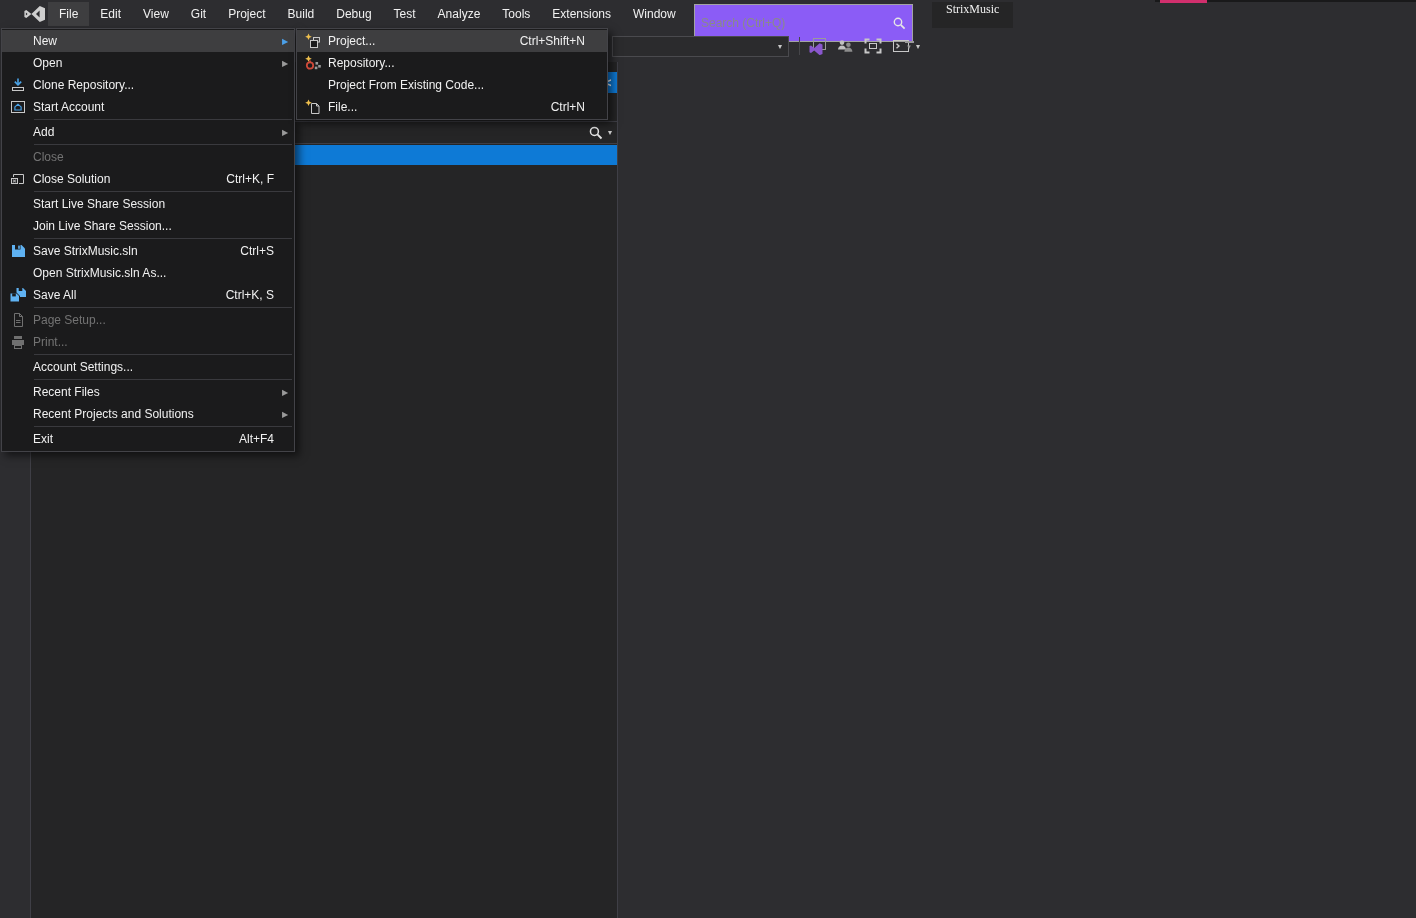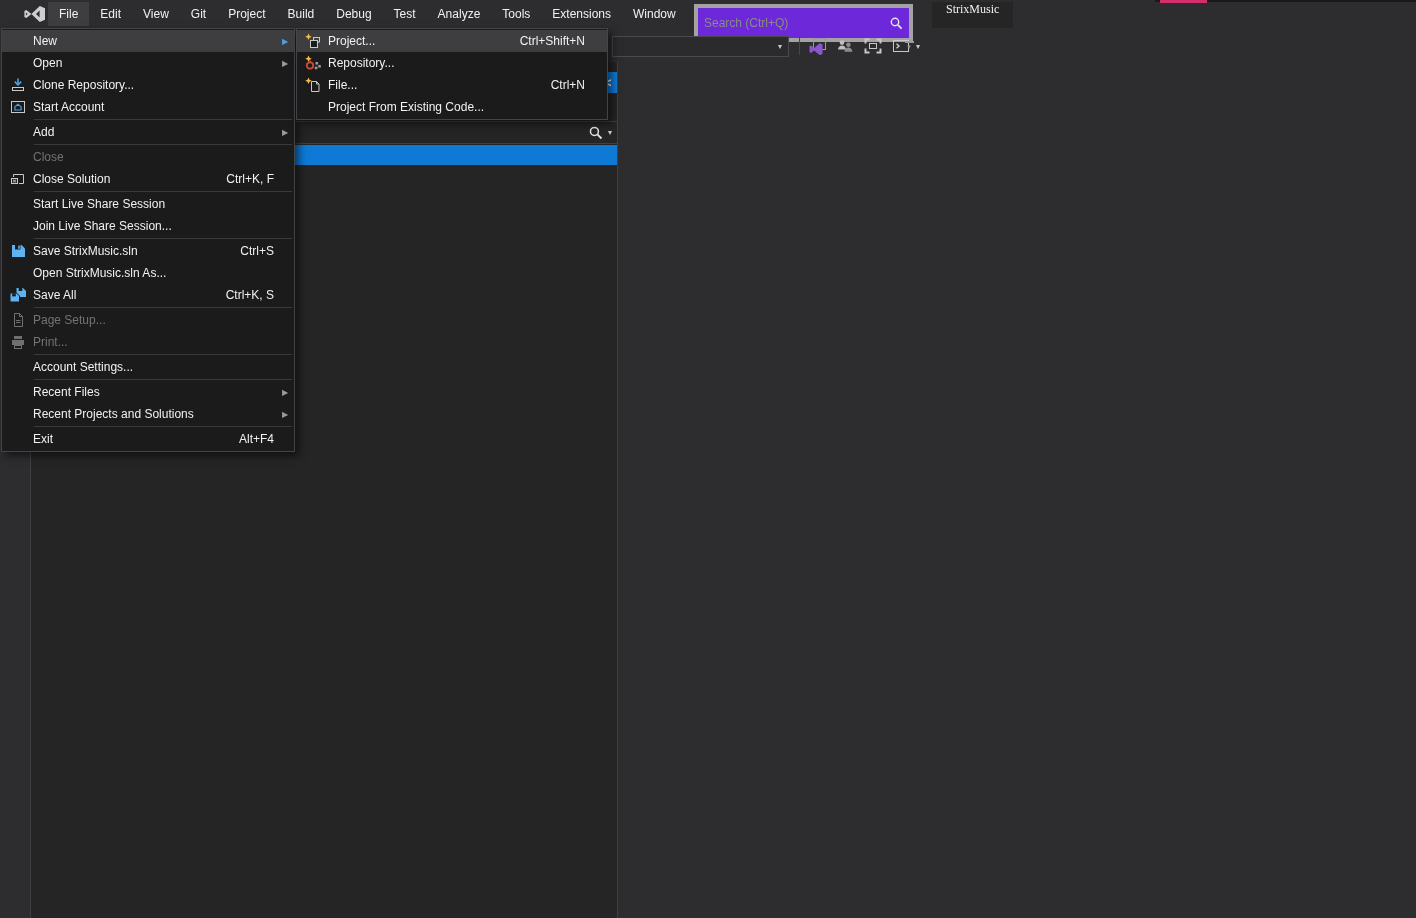--- a/index.html
+++ b/index.html
@@ -12,21 +12,21 @@
   
   .top-strip { position:absolute; left:1155px; top:0; width:261px; height:2px; background:#19191a; }
   .top-strip-accent { position:absolute; left:1160px; top:0; width:47px; height:3px; }
   
   .menubar { position:absolute; left:12px; top:0; width:100%; height:28px; display:flex; align-items:center; }
   .vs-logo { margin-left:10px; width:26px; height:18px; display:flex; align-items:center; justify-content:center; }
   .mb-item { padding:0 11px; height:24px; line-height:24px; cursor:default; white-space:nowrap; }
   .mb-item.active { background:#3e3e40; }
   .qsearch {
     position:absolute; left:694px; top:4px; width:219px; height:38px;
-    background:#6d28d9; border:4px solid #a3a3a3; display:flex; align-items:center; padding:0 6px;
+    background:#8b5cf6; border:1px solid #a3a3a3; display:flex; align-items:center; padding:0 6px;
   }
   .qsearch input {
     flex:1; background:transparent; border:none; outline:none;
     color:#f1f1f1; font-family:"Liberation Sans",sans-serif; font-size:12px;
   }
   .qsearch input::placeholder { color:#8a8a8a; opacity:1; }
   .title-tab {
     position:absolute; left:932px; top:2px; height:26px; padding:0 14px;
     background:#252526; display:flex; align-items:flex-start;font-family:Liberation Serif, serif;
   }
@@ -385,31 +385,31 @@
           <rect x="11.5" y="7" width="2.6" height="2.6" fill="#9a9a9a"></rect>
           <rect x="14.2" y="10" width="2.6" height="2.6" fill="#9a9a9a"></rect>
           <rect x="10.8" y="11.6" width="2.6" height="2.6" fill="#9a9a9a"></rect>
         </svg>
       </span>
     </span>
     <span class="lbl">Repository...</span>
   </div>
 
   <div class="mi">
+    <span class="gut"></span>
+    <span class="lbl">Project From Existing Code...</span>
+  </div>
+
+  <div class="mi">
     <span class="gut">
       <span>
         <svg width="18" height="16" viewBox="0 0 18 16">
           <path d="M4.5 0.5l1 2.3 2.3 1-2.3 1-1 2.3-1-2.3-2.3-1 2.3-1z" fill="#eebf4d"></path>
           <path d="M7.5 4.5h5l2.5 2.5v7.5h-7.5z" fill="none" stroke="#c8c8c8"></path>
           <path d="M12.5 4.5V7H15" fill="none" stroke="#c8c8c8"></path>
         </svg>
       </span>
     </span>
     <span class="lbl">File...</span>
     <span class="sc">Ctrl+N</span>
   </div>
 
-  <div class="mi">
-    <span class="gut"></span>
-    <span class="lbl">Project From Existing Code...</span>
-  </div>
-
 </div>
 
 </body></html>

